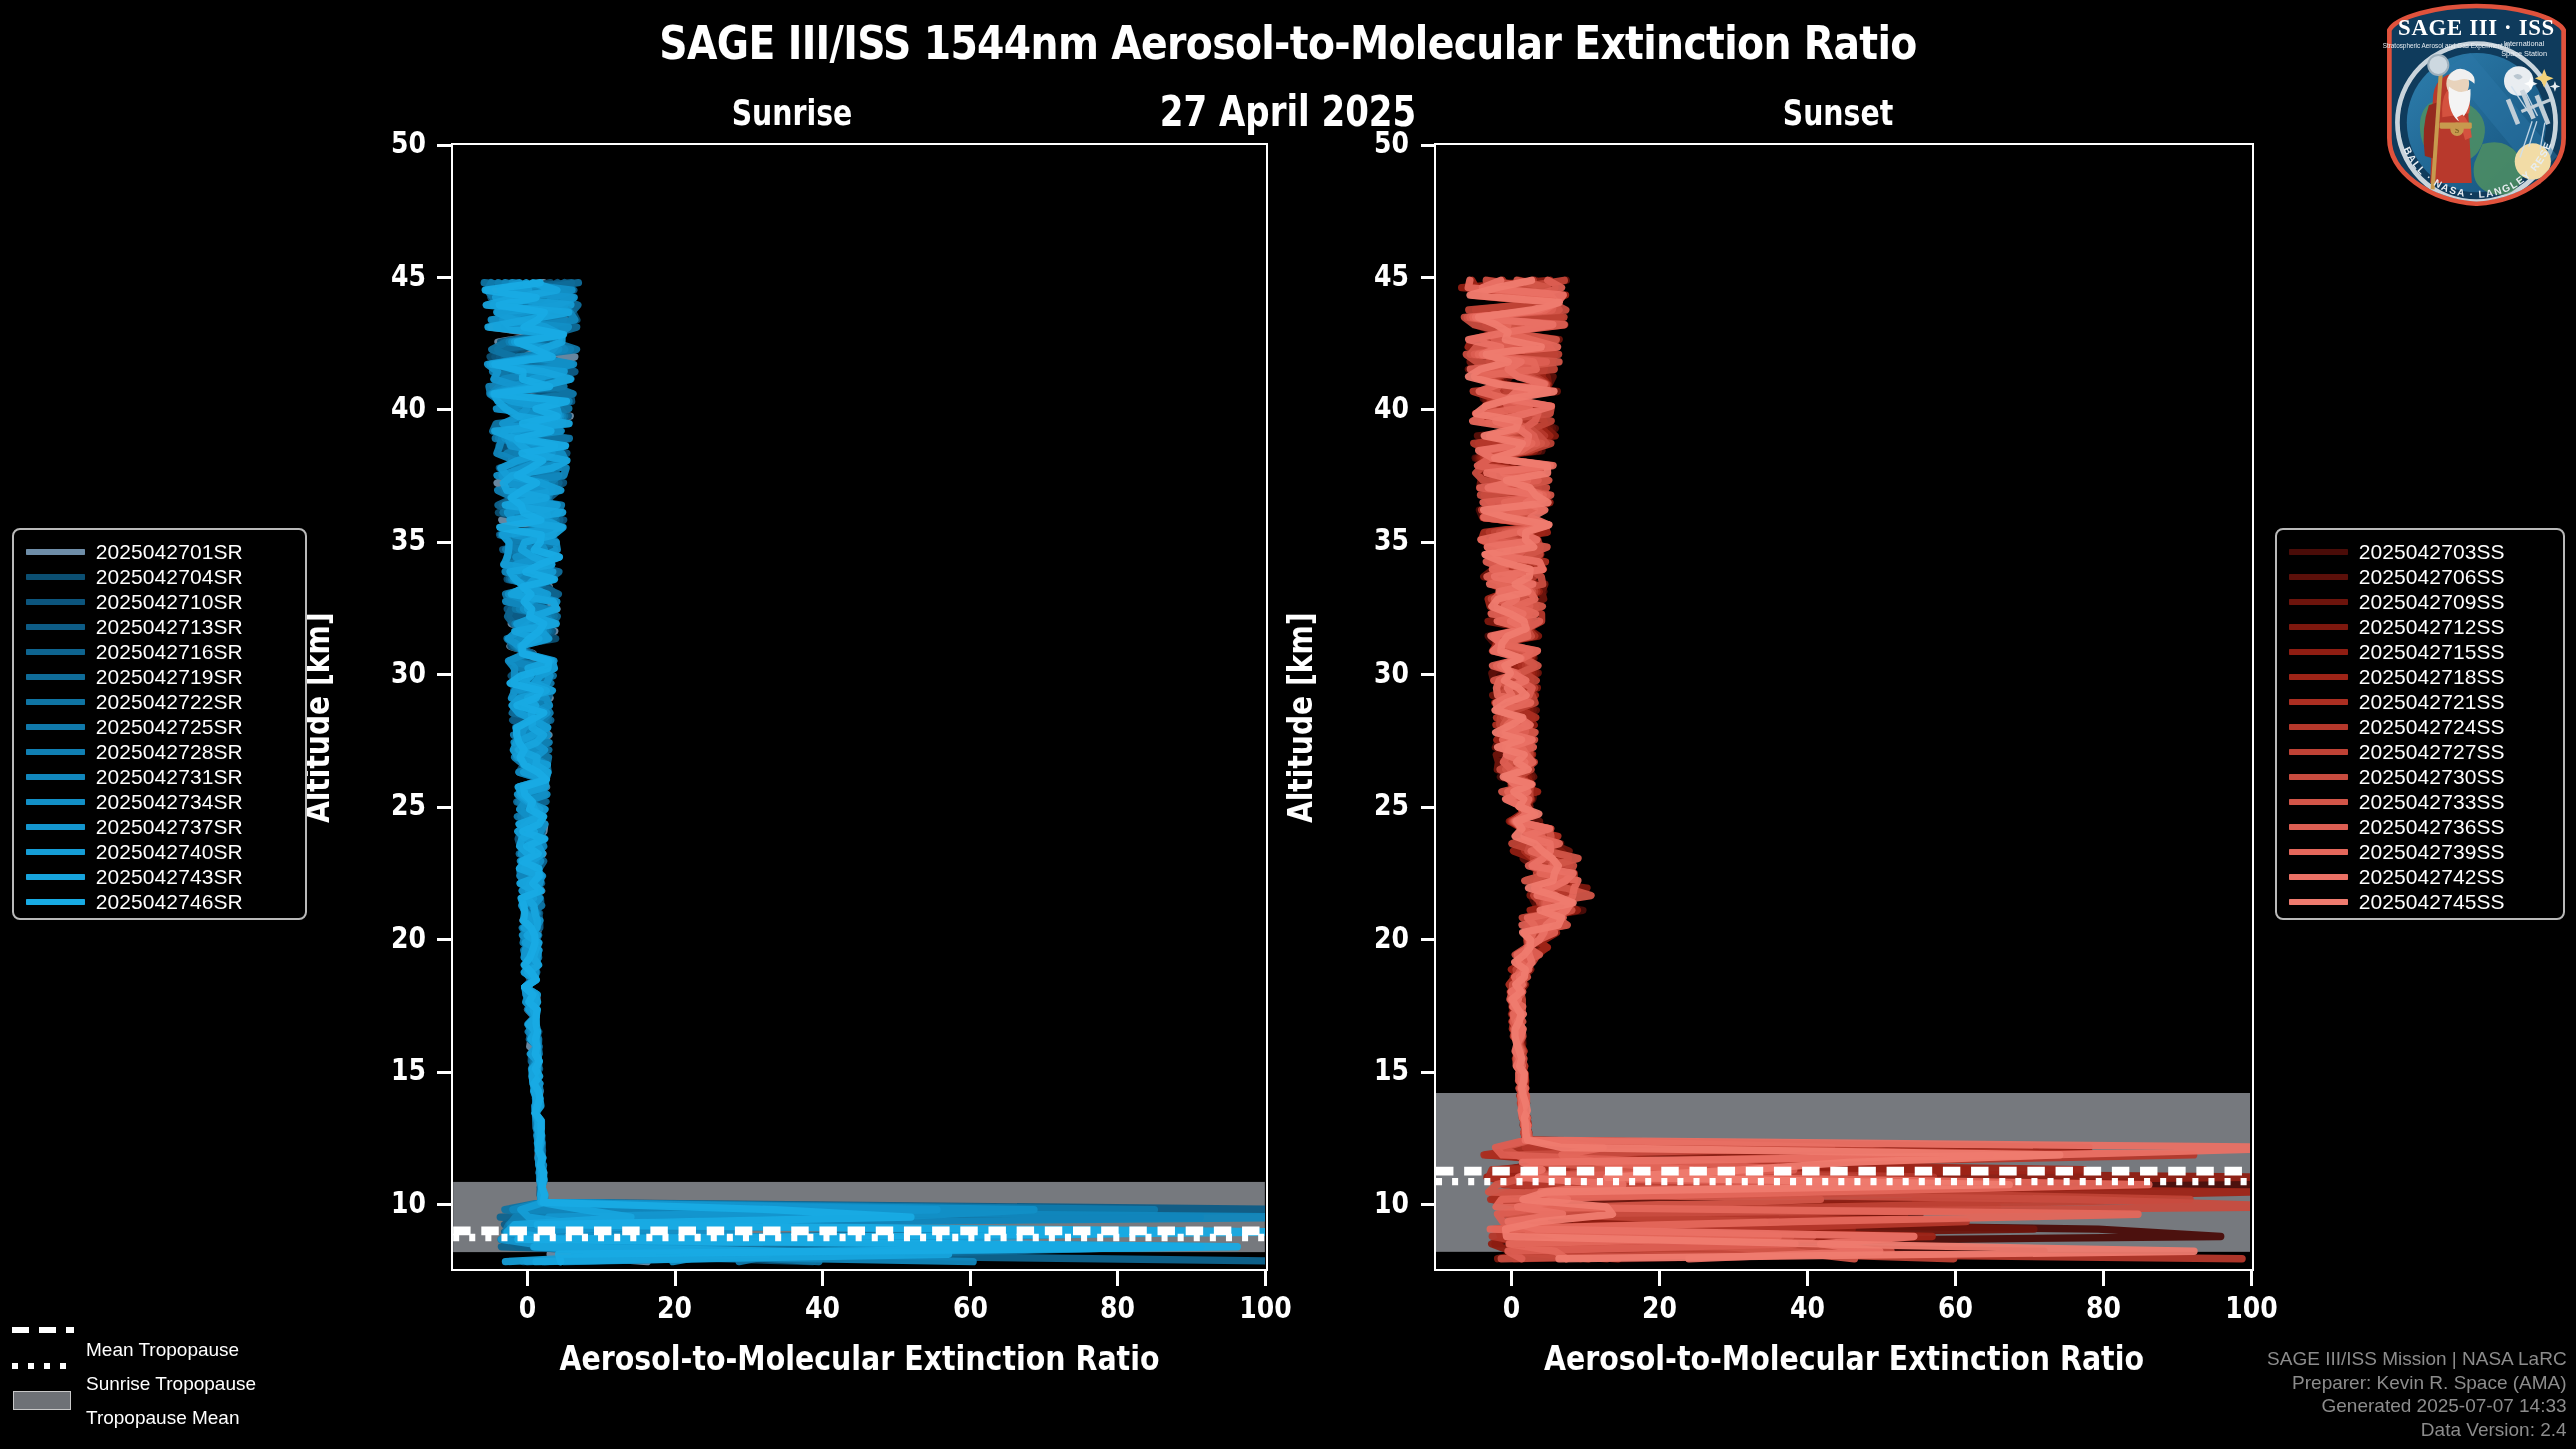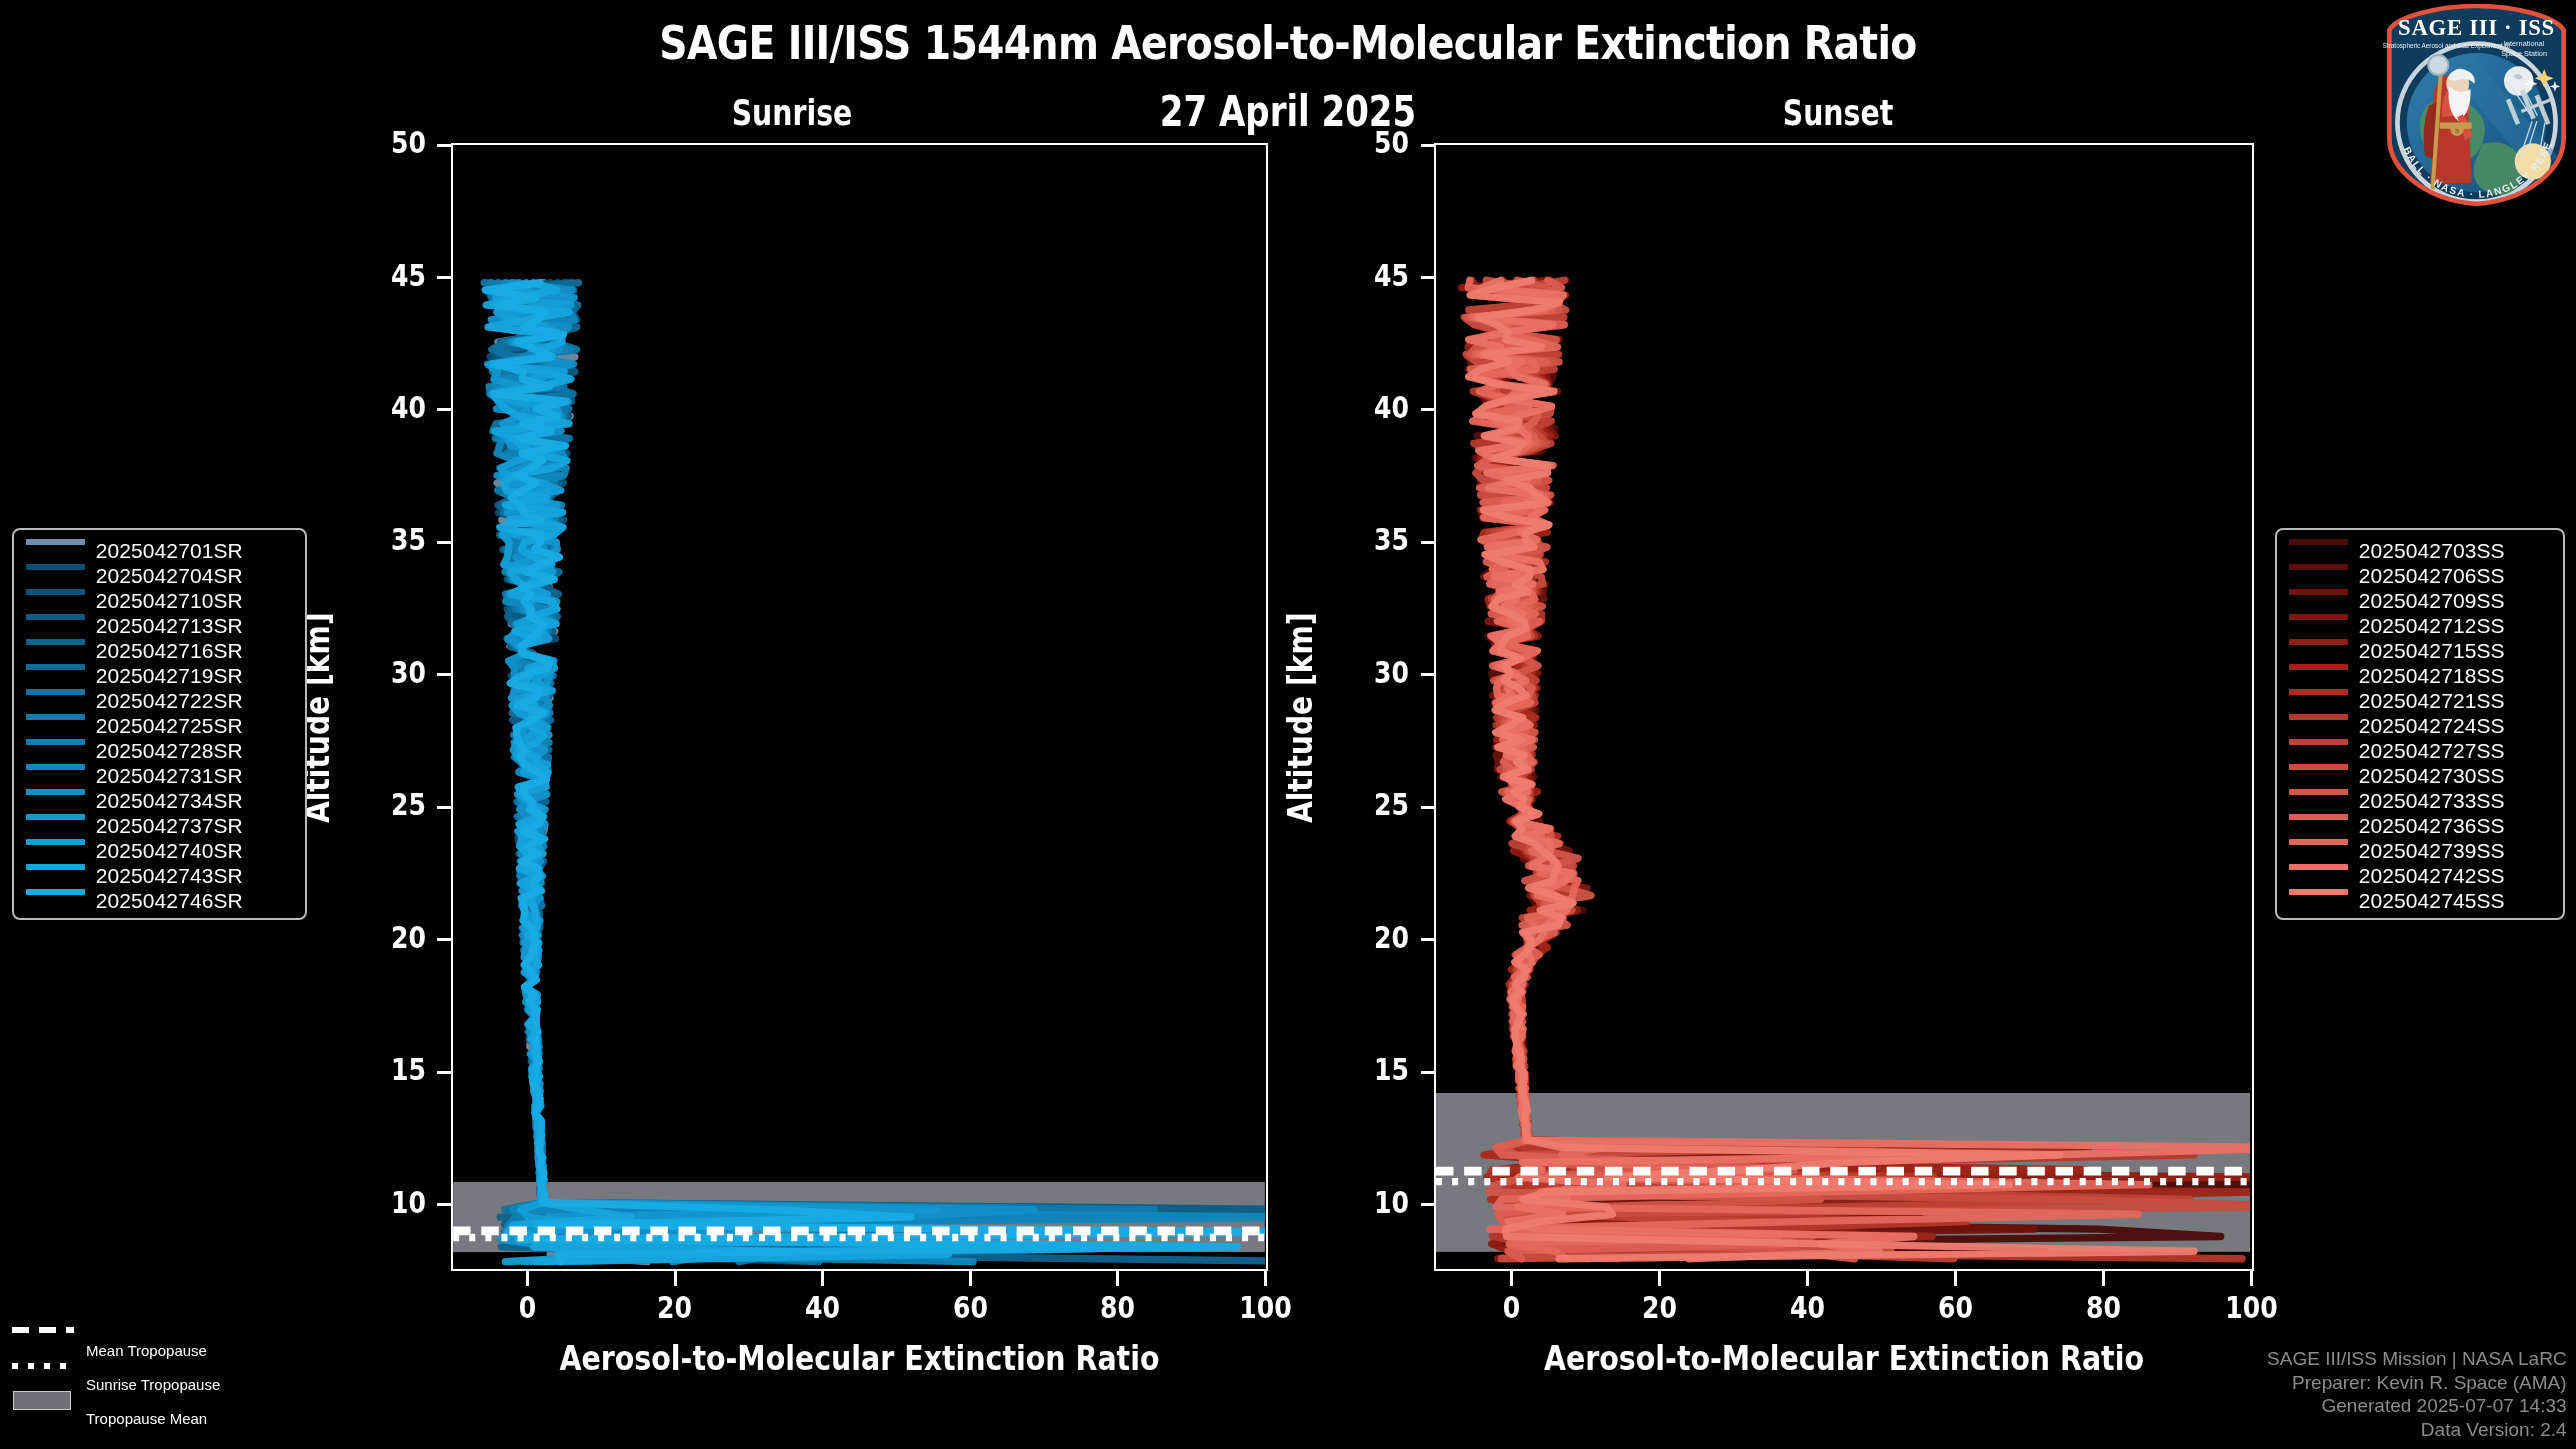--- a/index.html
+++ b/index.html
@@ -53,32 +53,32 @@
     transform-origin:left top;
     transform:rotate(-90deg) scaleX(.92);
   }
   .xlabel{transform:scaleX(.93);}
 
   
   .legend-box{
     position:absolute;border:2px solid #b9b9b9;border-radius:8px;
     background:#000;padding:9.4px 12px 10.7px 12px;box-sizing:border-box;
   }
-  .legend-row{display:flex;align-items:flex-start;height:25px;}
+  .legend-row{display:flex;align-items:center;height:25px;}
   .legend-swatch{width:59px;height:6px;flex:0 0 59px;margin-right:10.7px;border-radius:0.7px;}
   .legend-text{
     font-size:21px;color:#fff;white-space:nowrap;
     font-family:"Liberation Sans",sans-serif;letter-spacing:0.1px;
   }
 
   
   #tropo-key{position:absolute;left:12px;top:1313px;}
   .tk-row{display:flex;align-items:center;height:34px;}
   .tk-glyph{width:62px;height:17.4px;flex:0 0 62px;margin-right:12px;position:relative;}
-  .tk-text{font-size:15px;color:#fff;font-family:"Liberation Sans",sans-serif;white-space:nowrap;margin-top:40px;}
+  .tk-text{font-size:19px;color:#fff;font-family:"Liberation Sans",sans-serif;white-space:nowrap;margin-top:40px;}
   .dash-line{position:absolute;left:0;top:6px;width:62px;height:6px;
     background:repeating-linear-gradient(to right,#fff 0 17.4px,transparent 17.4px 27px);}
   .dot-line{position:absolute;left:0;top:7.4px;width:62px;height:6px;
     background:repeating-linear-gradient(to right,#fff 0 6px,transparent 6px 16px);}
   .range-box{position:absolute;left:1.3px;top:1.3px;width:56px;height:17.4px;
     background:#6e7176;border:1.3px solid #c8c8c8;}
 
   
   #credits{
     position:absolute;right:9.4px;bottom:8px;text-align:right;

